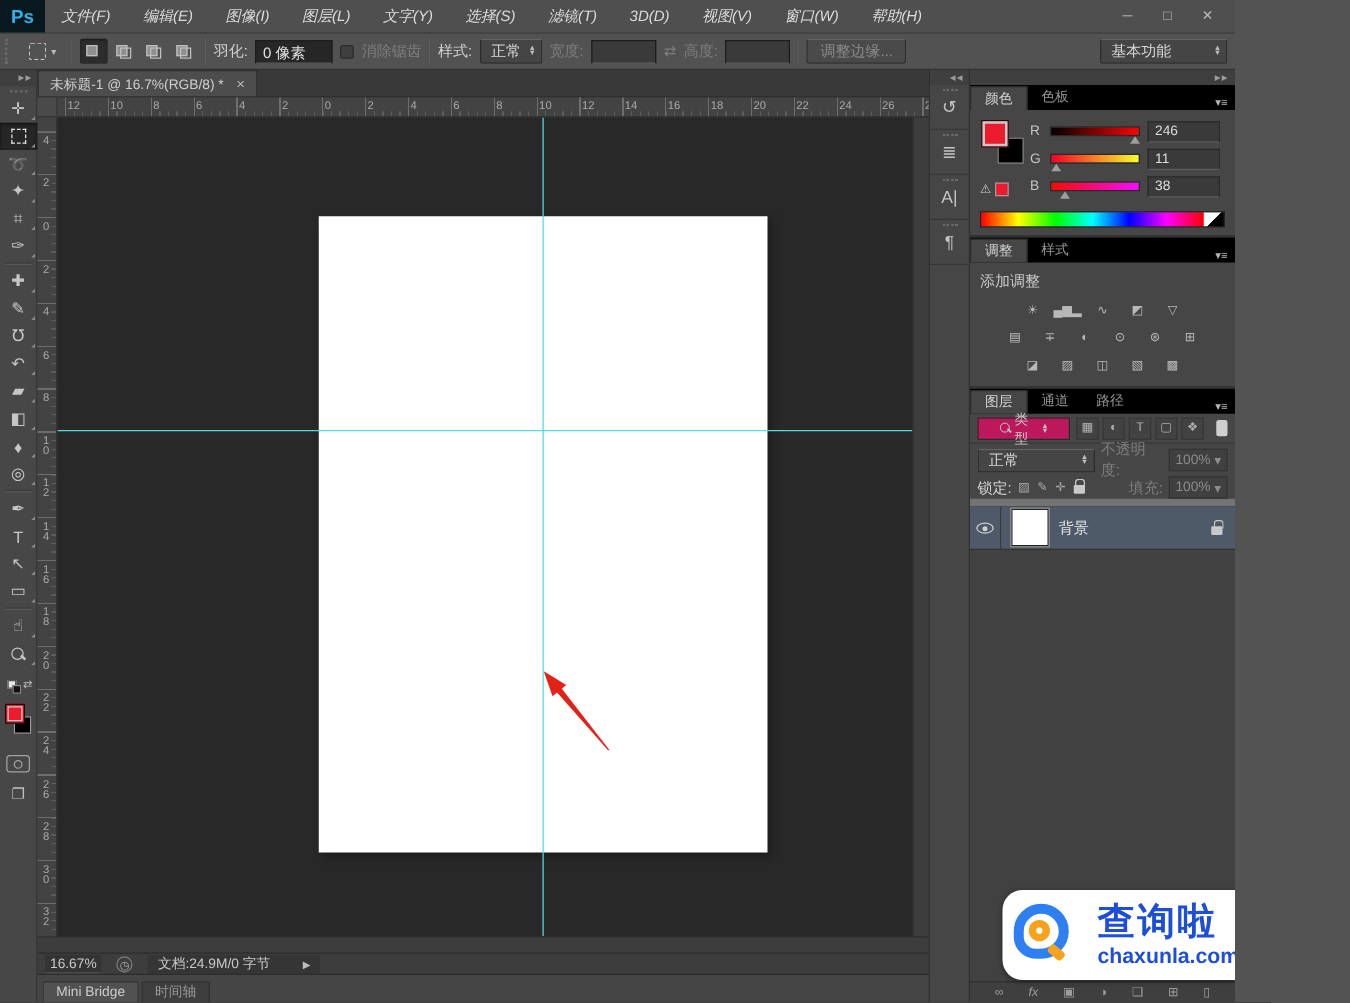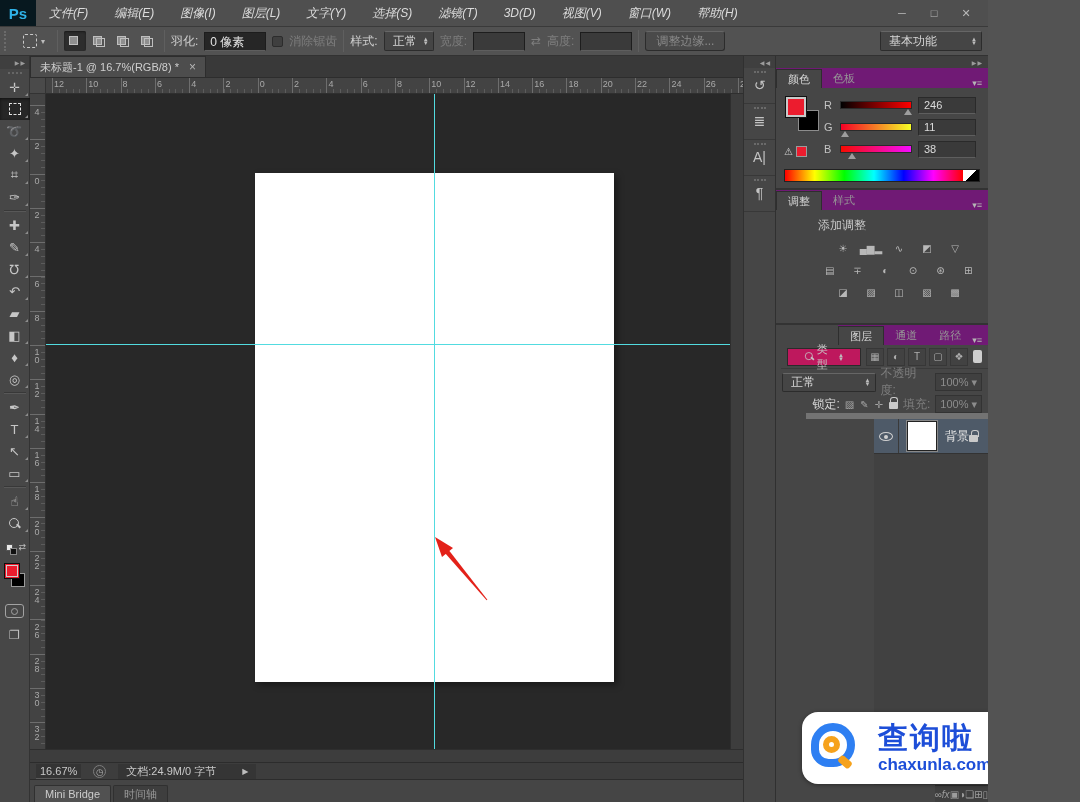--- a/index.html
+++ b/index.html
@@ -106,21 +106,21 @@
   .dockstrip { width:32px; background:#464646; border-left:1px solid #303030; display:flex; flex-direction:column; align-items:center; }
   .ds-head { width:100%; height:12px; background:#3f3f3f; color:#9b9b9b; font-size:6px; text-align:right; padding:3px 4px 0 0; letter-spacing:1px; }
   .ds-btn { width:32px; height:36px; display:flex; flex-direction:column; align-items:center; border-bottom:1px solid #383838; padding-top:3px; }
   .ds-grip { width:12px; border-top:2px dotted #6a6a6a; margin-bottom:4px; }
   .ds-glyph { font-size:14px; color:#c3c3c3; }
 
   
   .rightpanels { width:213px; background:#464646; border-left:1px solid #303030; display:flex; flex-direction:column; }
   .rp-head { height:12px; background:#3f3f3f; color:#9b9b9b; font-size:6px; text-align:right; padding:3px 5px 0 0; letter-spacing:1px; }
   .panel { background:#464646; border-bottom:2px solid #333; }
-  .ptabs { height:20px; background:#701a75; display:flex; align-items:flex-end; }
+  .ptabs { height:20px; background:#000000; display:flex; align-items:flex-end; }
   .ptab { height:19px; padding:0 11px; line-height:19px; font-size:11px; color:#969696; }
   .ptab.active { background:#464646; color:#d4d4d4; border:1px solid #2e2e2e; border-bottom:none; }
   .pmenu { margin-left:auto; color:#b5b5b5; font-size:9px; padding:3px 6px 0 0; }
 
   
   .color-body { position:relative; height:100px; }
   .fg-swatches { position:absolute; left:9px; top:8px; width:36px; height:40px; }
   .fg-swatches .bgs { position:absolute; left:13px; top:14px; width:21px; height:21px; background:#000; border:1px solid #8d8d8d; }
   .fg-swatches .fgs { position:absolute; left:0; top:0; width:22px; height:22px; border:1px solid #111; outline:2px solid #c9c9c9; outline-offset:-3px; }
   .gamut { position:absolute; left:8px; top:58px; display:flex; align-items:center; gap:3px; }
@@ -130,27 +130,27 @@
   .chan-row { display:flex; align-items:center; height:22px; gap:6px; }
   .chan-label { width:10px; color:#c3c3c3; font-size:11px; }
   .chan-slider { position:relative; width:72px; height:8px; border:1px solid #2a2a2a; }
   .chan-thumb { position:absolute; bottom:-7px; margin-left:-4px; width:0; height:0; border-left:4px solid transparent; border-right:4px solid transparent; border-bottom:6px solid #9e9e9e; }
   .chan-value { width:58px; height:17px; background:#3a3a3a; border:1px solid #2a2a2a; border-bottom-color:#5e5e5e; color:#dcdcdc; font-size:11px; padding:1px 5px; }
   .spectrum { position:absolute; left:8px; right:8px; bottom:6px; height:13px; border:1px solid #222; display:flex; }
   .spec-ramp { flex:1; background:linear-gradient(to right,#f00,#ff0,#0f0,#0ff,#00f,#f0f,#f00); }
   .spec-bw { width:16px; background:linear-gradient(135deg,#fff 50%,#000 50%); }
 
   
-  .adj-body { padding:5px 8px 17px;margin-left:34px; }
+  .adj-body { padding:5px 8px 3px; }
   .adj-title { color:#c9c9c9; margin:2px 0 6px; }
   .adj-row { display:flex; justify-content:center; gap:4px; margin-bottom:5px; }
   .adj-btn { width:24px; height:17px; display:flex; align-items:center; justify-content:center; color:#b8b8b8; font-size:10px; }
 
   
-  .layers { flex:1; display:flex; flex-direction:column; border-bottom:none;align-items:flex-end; }
+  .layers { flex:1; display:flex; flex-direction:column; border-bottom:none; }
   .lp-row { display:flex; align-items:center; gap:5px; padding:0 6px; }
   .searchrow { height:24px; border-bottom:1px solid #3a3a3a; }
   .searchbox { display:flex; align-items:center; gap:4px; background:#be185d; border:1px solid #2b2b2b; height:18px; padding:0 16px; width:74px; color:#c9c9c9; font-size:11px; }
   .filtericons { display:flex; gap:3px; }
   .filt { width:18px; height:18px; display:flex; align-items:center; justify-content:center; color:#aeaeae; font-size:10px; background:#424242; border:1px solid #373737; }
   .ftoggle { margin-left:auto; width:9px; height:13px; background:#cfcfcf; border-radius:2px; }
   .blendrow { height:26px; }
   .blendsel { width:96px; height:19px; }
   .valbox { display:flex; align-items:center; gap:3px; background:#404040; border:1px solid #333; height:18px; padding:0 4px; color:#8c8c8c; font-size:11px; }
   .lockrow { height:24px; border-bottom:6px solid #737373; }

